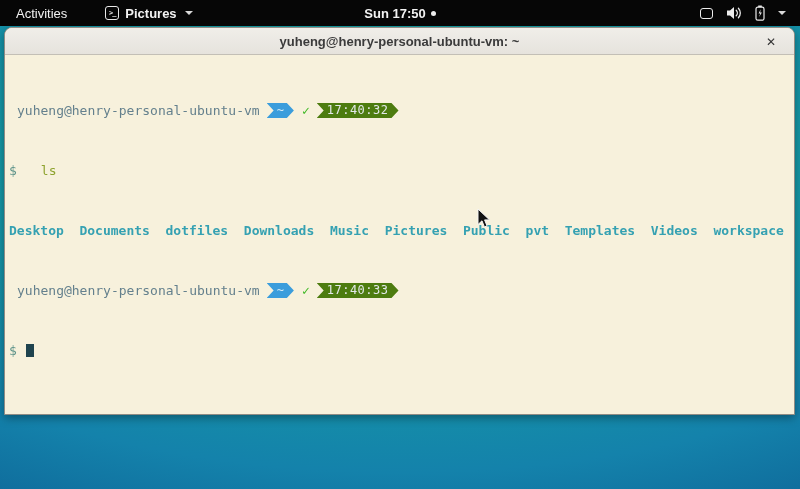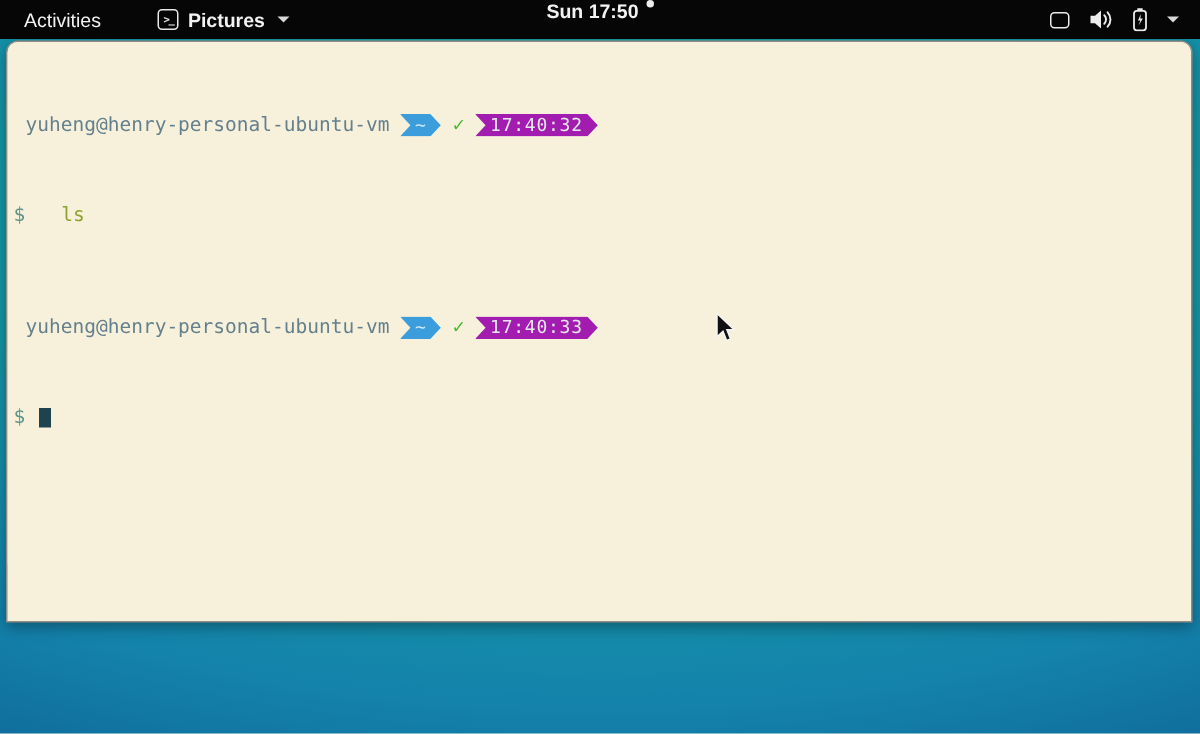--- a/index.html
+++ b/index.html
@@ -23,21 +23,21 @@
     width:14px; height:14px; border:1.2px solid #e8e8e8; border-radius:3px;
     display:flex; align-items:center; justify-content:center;
     font-family:"DejaVu Sans Mono", monospace; font-size:7px; font-weight:bold;
     color:#e8e8e8; letter-spacing:-1px; line-height:1;
   }
   .caret-down {
     width:0; height:0; border-left:4px solid transparent; border-right:4px solid transparent;
     border-top:4px solid #d8d8d8; margin-left:2px;
   }
   .tb-center { position:absolute; left:0; right:0; top:0; height:26px;
-    display:flex; justify-content:center; gap:5px; pointer-events:none; }
+    display:flex; align-items:center; justify-content:center; gap:5px; pointer-events:none; }
   .clock { font-weight:bold; font-size:13px; }
   .notif-dot { width:5px; height:5px; border-radius:50%; background:#ededed; }
   .tb-right { margin-left:auto; display:flex; align-items:center; gap:13px; padding-right:14px; }
   .disp-icon { width:13px; height:11px; border:1.5px solid #ececec; border-radius:3px; }
   .tray-chevron { width:0; height:0; border-left:4px solid transparent; border-right:4px solid transparent;
     border-top:4px solid #d8d8d8; }
 
   
   .window {
     position:absolute; left:4px; top:27px; width:791px; height:388px;
@@ -65,21 +65,21 @@
   }
   .tline { height:15px; display:flex; align-items:center; }
   .tline.plain { display:block; line-height:15px; }
   .userhost { color:#64808d; padding-left:8px; }
   .pl-seg {
     display:inline-flex; align-items:center; height:15px; padding:0 10px;
     font-size:12px; line-height:15px;
     clip-path: polygon(0 0, calc(100% - 7px) 0, 100% 50%, calc(100% - 7px) 100%, 0 100%, 7px 50%);
   }
   .seg-path { background:#3b9ddc; color:#cfe9f7; margin-left:7px; }
-  .seg-time { background:#a21caf; color:#e3e9ea; margin-left:7px; letter-spacing:0.5px;text-align:right; }
+  .seg-time { background:#4d7c0f; color:#e3e9ea; margin-left:7px; letter-spacing:0.5px;text-align:right; }
   .check { color:#43b929; font-weight:bold; margin-left:8px; font-size:13px; }
   .psym { color:#5f948a; }
   .cmd { color:#8ea32f; margin-left:24px; }
   .dirs { color:#35a1b2; font-weight:bold; line-height:15px; }
   .cursor-block { display:inline-block; width:8px; height:13px; background:#1f434e; margin-left:9px; }
 
   
   .pointer { position:absolute; left:477px; top:208px; z-index:9; }
 </style>
 </head>
@@ -107,35 +107,40 @@
     <svg width="10" height="16" viewBox="0 0 10 16">
       <rect x="3.2" y="0.5" width="3.6" height="1.6" fill="#ececec"></rect>
       <rect x="1" y="2.2" width="8" height="13" rx="1.8" fill="none" stroke="#ececec" stroke-width="1.2"></rect>
       <path d="M5.6 4.3 L3.6 8.6 h1.6 l-1.1 3.4 2.8-4.6 H5.2z" fill="#ececec"></path>
     </svg>
     <div class="tray-chevron"></div>
   </div>
 </div>
 
 <div class="window">
+  <div class="titlebar">
+    <span class="title">yuheng@henry-personal-ubuntu-vm: ~</span>
+    <span class="close-btn">✕</span>
+  </div>
 
   <div class="terminal">
     
     <div class="tline">
       <span class="userhost">yuheng@henry-personal-ubuntu-vm</span>
       <span class="pl-seg seg-path">~</span>
       <span class="check">✓</span>
       <span class="pl-seg seg-time">17:40:32</span>
     </div>
     
     <div class="tline">
       <span class="psym">$</span>
       <span class="cmd">ls</span>
     </div>
     
+    <div class="tline plain dirs">Desktop  Documents  dotfiles  Downloads  Music  Pictures  Public  pvt  Templates  Videos  workspace</div>
     
     <div class="tline">
       <span class="userhost">yuheng@henry-personal-ubuntu-vm</span>
       <span class="pl-seg seg-path">~</span>
       <span class="check">✓</span>
       <span class="pl-seg seg-time">17:40:33</span>
     </div>
     
     <div class="tline">
       <span class="psym">$</span>

